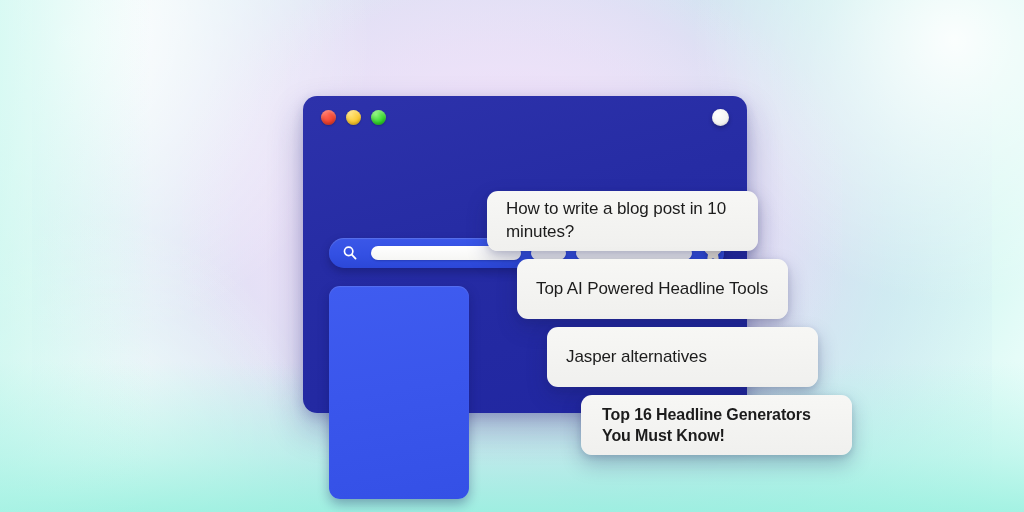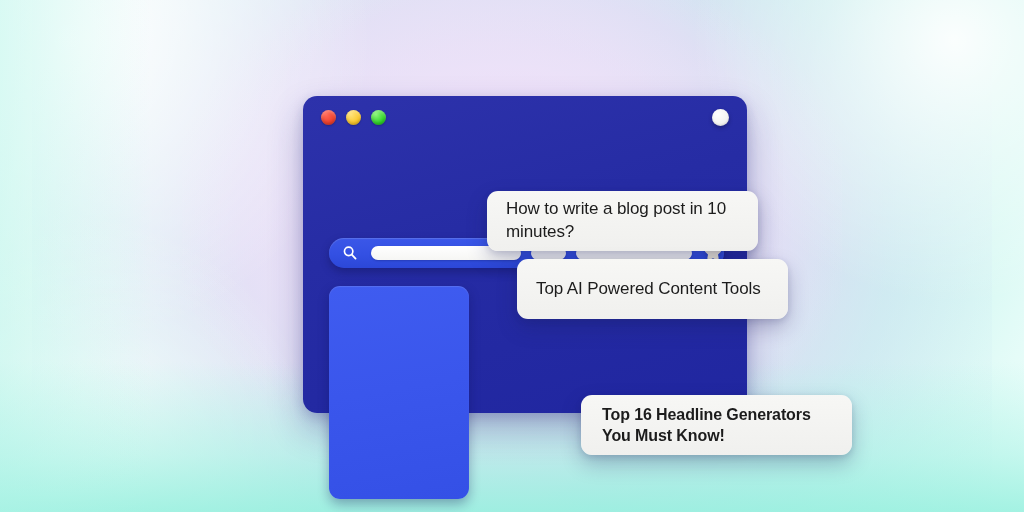--- a/index.html
+++ b/index.html
@@ -249,19 +249,22 @@
       </svg>
     </div>
 
     <div class="content-block"></div>
   </div>
 
   <div class="card" id="card-1">
     <span class="card-text">How to write a blog post in 10 minutes?</span>
   </div>
   <div class="card" id="card-2">
-    <span class="card-text">Top AI Powered Content Tools</span>
+    <span class="card-text">Top AI Powered Headline Tools</span>
+  </div>
+  <div class="card" id="card-3">
+    <span class="card-text">Jasper alternatives</span>
   </div>
   <div class="card" id="card-4">
     <span class="card-text">Top 16 Headline Generators You Must Know!</span>
   </div>
 
 </div>
 
 </body></html>

